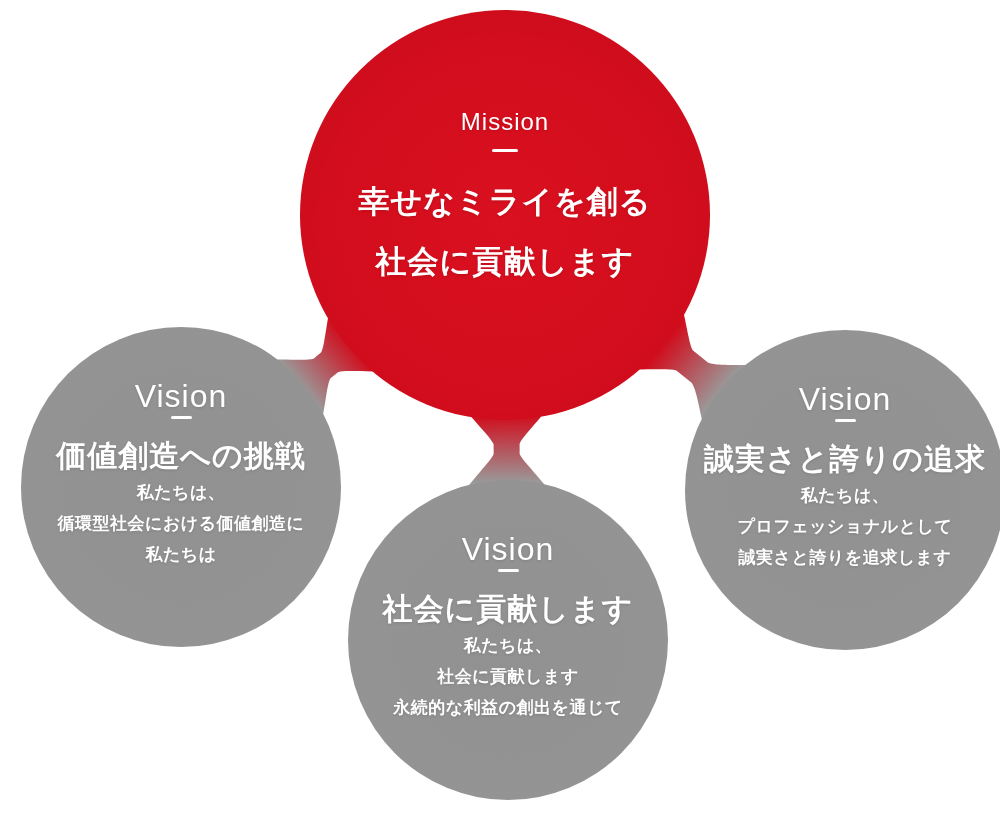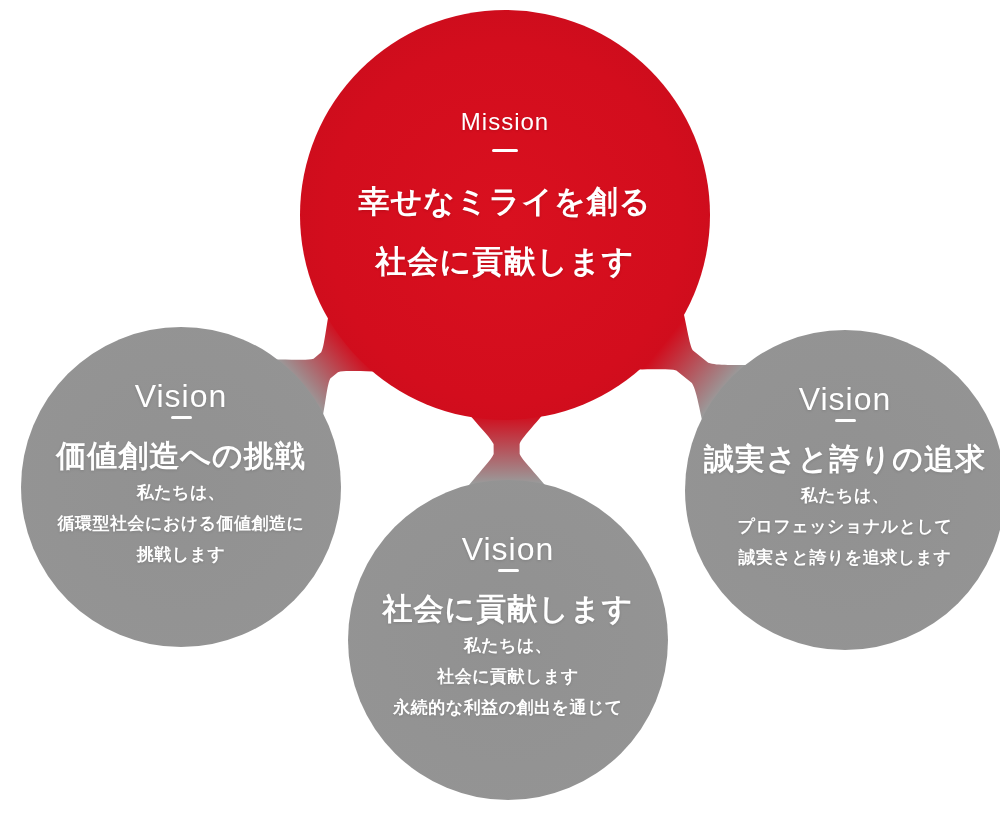--- a/index.html
+++ b/index.html
@@ -121,21 +121,21 @@
     </div>
   </div>
 
   <div class="circle vision v-left">
     <div class="label txt">Vision</div>
     <div class="dash"></div>
     <div class="title txt">価値創造への挑戦</div>
     <div class="desc txt">
       <div>私たちは、</div>
       <div>循環型社会における価値創造に</div>
-      <div>挑戦します</div>
+      <div>私たちは</div>
     </div>
   </div>
 
   <div class="circle vision v-center">
     <div class="label txt">Vision</div>
     <div class="dash"></div>
     <div class="title txt">社会に貢献します</div>
     <div class="desc txt">
       <div>私たちは、</div>
       <div>社会に貢献します</div>

